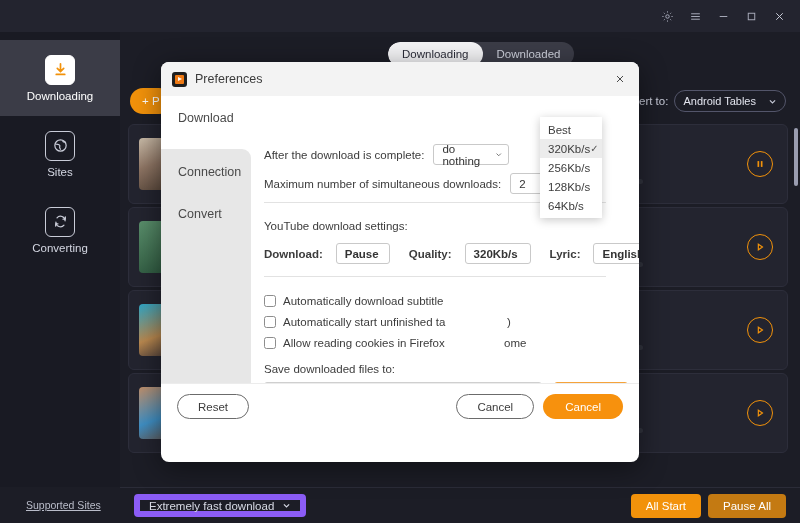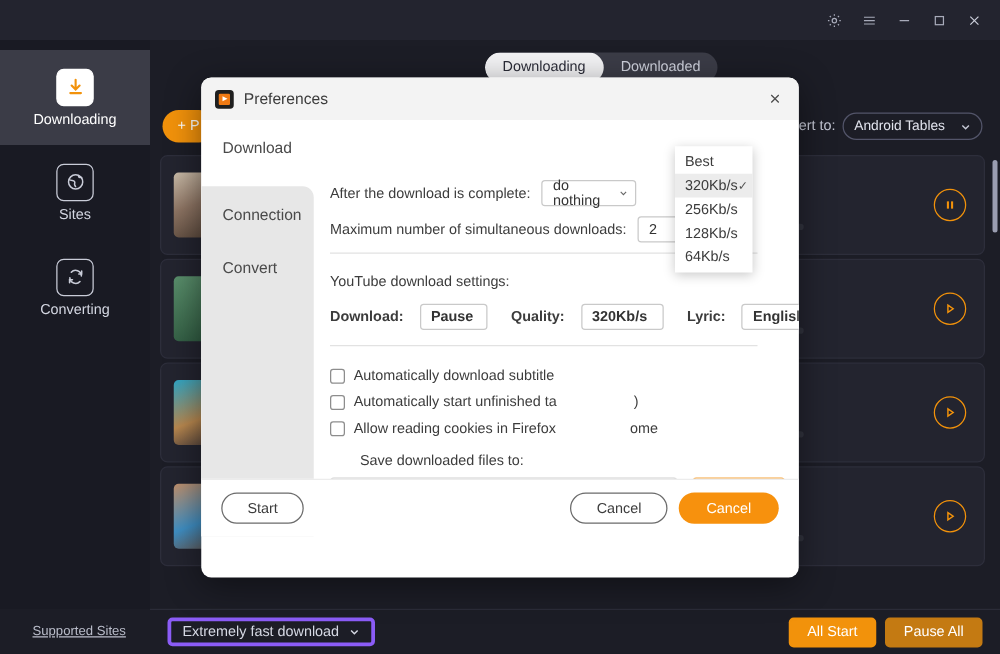--- a/index.html
+++ b/index.html
@@ -111,21 +111,21 @@
   }
   .scrollbar i { display:block; width:4px; height:58px; background:#9a9db0; border-radius:2px; }
 
   
   .bottombar {
     position: absolute; left: 120px; top: 487px; width: 680px; height: 36px;
     background: #1c1d26; border-top: 1px solid #2b2c38;
     display: flex; align-items: center; padding: 0 14px;
   }
   .speed-sel {
-    height: 23px; padding: 0 9px; border: 3px solid #8b5cf6; border-radius: 4px;
+    height: 23px; padding: 0 9px; border: 6px solid #8b5cf6; border-radius: 4px;
     display: flex; align-items: center; gap: 8px; color: #d6d9e4; font-size: 11.5px;
   }
   .spacer { flex: 1; }
   .btn-allstart, .btn-pauseall {
     height: 24px; padding: 0 15px; border-radius: 4px; color: #fff;
     font-size: 11.5px; display: flex; align-items: center;
   }
   .btn-allstart { background: #f2920b; }
   .btn-pauseall { background: #c47a12; margin-left: 7px; }
 
@@ -477,21 +477,21 @@
           <span>Automatically start unfinished ta</span>
         </div>
         <div style="position:absolute;left:243px;top:220px;font-size:11.5px;color:#3c3c3c;">)</div>
 
         <div class="cb-row" style="position:absolute;left:0;top:241px;">
           <span class="cb"></span>
           <span>Allow reading cookies in Firefox</span>
         </div>
         <div style="position:absolute;left:240px;top:241px;font-size:11.5px;color:#3c3c3c;">ome</div>
 
-        <div style="position:absolute;left:0;top:267px;margin-left:24px;" class="lbl">Save downloaded files to:</div>
+        <div style="position:absolute;left:0;top:267px;" class="lbl">Save downloaded files to:</div>
 
         <div class="pathbox" style="position:absolute;left:0;top:286px;width:278px;">
           <span>C:/Users/Lucky/iTubeGo/Download</span>
         </div>
         <div class="btn-change" style="position:absolute;left:290px;top:286px;">Change</div>
 
         <div class="dd">
           <div class="dd-item">
             <span>Best</span>
           </div>
@@ -506,21 +506,21 @@
             <span>128Kb/s</span>
           </div>
           <div class="dd-item">
             <span>64Kb/s</span>
           </div>
         </div>
 
       </div>
 
       <div class="dlg-foot">
-        <div class="btn-o">Start</div>
+        <div class="btn-o">Reset</div>
         <div class="spacer"></div>
         <div class="btn-o">Cancel</div>
         <div class="btn-apply">Cancel</div>
       </div>
 
     </div>
   </div>
 
 </div>
 

